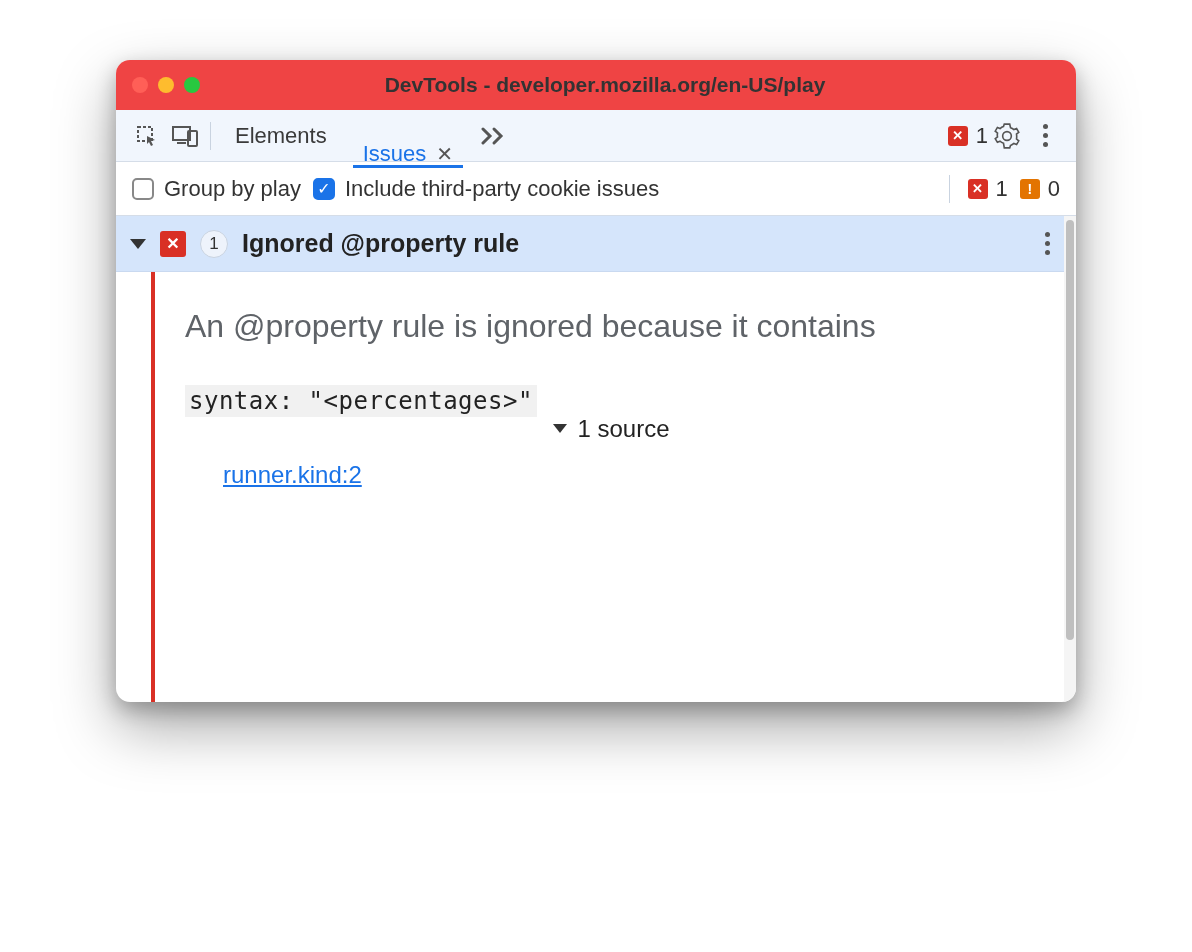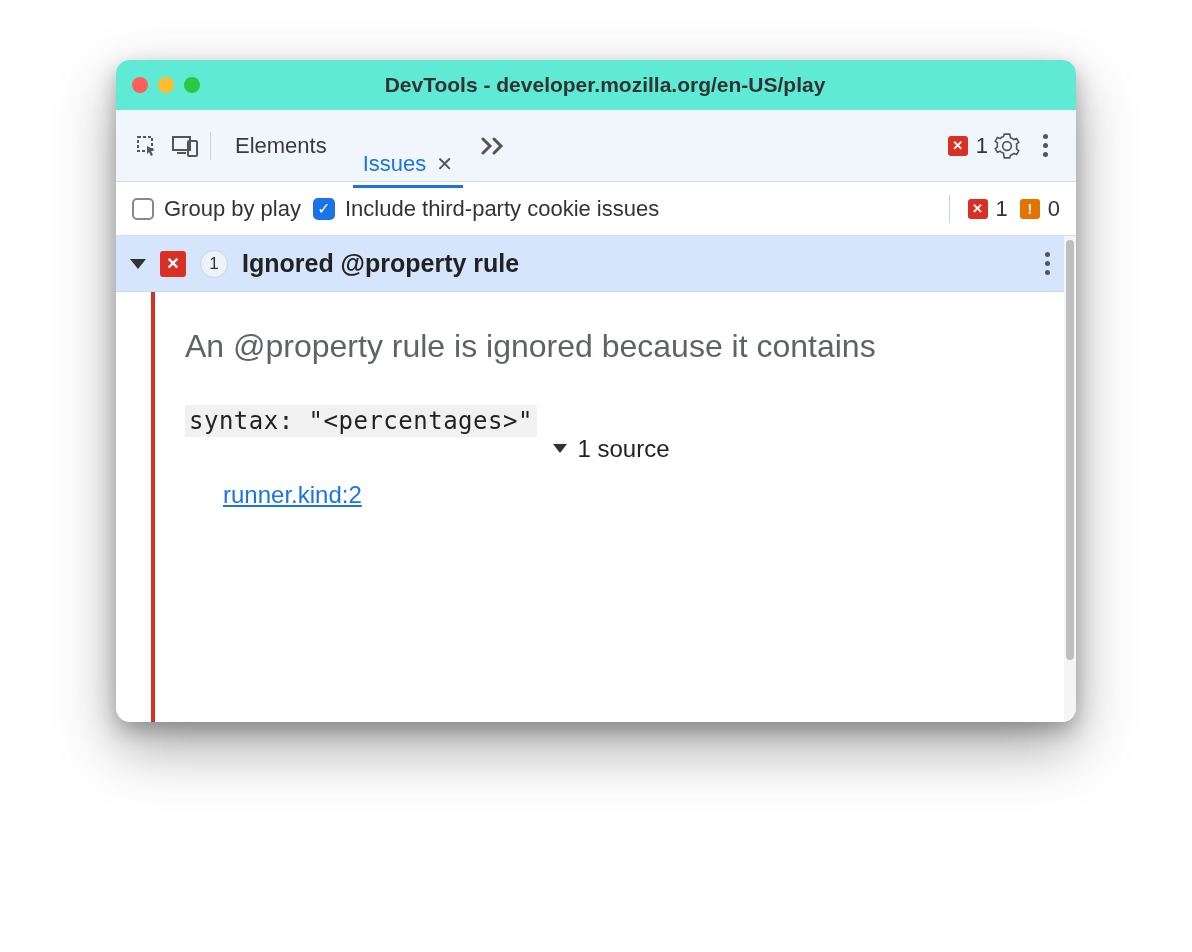--- a/index.html
+++ b/index.html
@@ -16,40 +16,40 @@
       width: 960px;
       background: #fff;
       border-radius: 14px;
       box-shadow: 0 25px 60px rgba(0,0,0,0.35), 0 8px 20px rgba(0,0,0,0.25);
       overflow: hidden;
     }
     .titlebar {
       display: flex;
       align-items: center;
       height: 50px;
-      background: #5eead4;
+      background: #ef4444;
       padding: 0 16px;
       gap: 10px;
     }
     .traffic-light { width: 16px; height: 16px; border-radius: 50%; }
     .tl-red { background: #ff5f57; }
     .tl-yellow { background: #febc2e; }
     .tl-green { background: #28c840; }
     .title {
       flex: 1;
       text-align: center;
       font-weight: 700;
       font-size: 21px;
       color: #333;
       margin-right: 60px;
     }
     .toolbar {
       display: flex;
       align-items: center;
-      height: 72px;
+      height: 52px;
       background: #f1f6fd;
       border-bottom: 1px solid #d5dde8;
       padding: 12px 12px;
       gap: 0;
     }
     .tool-btn {
       width: 38px; height: 38px;
       display: flex; align-items: center; justify-content: center;
       border-radius: 4px;
     }

